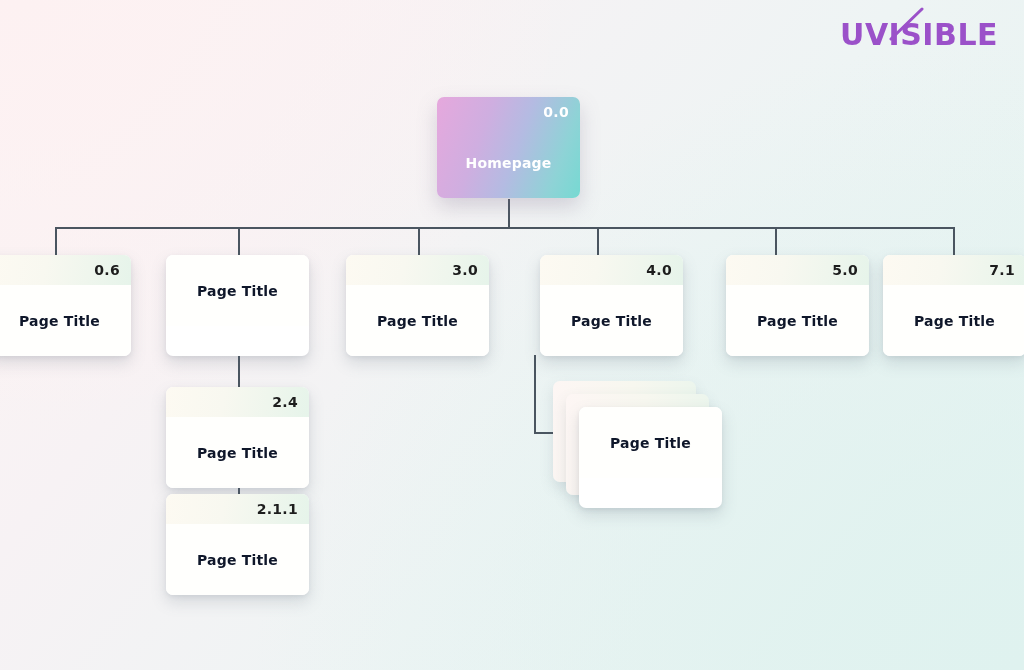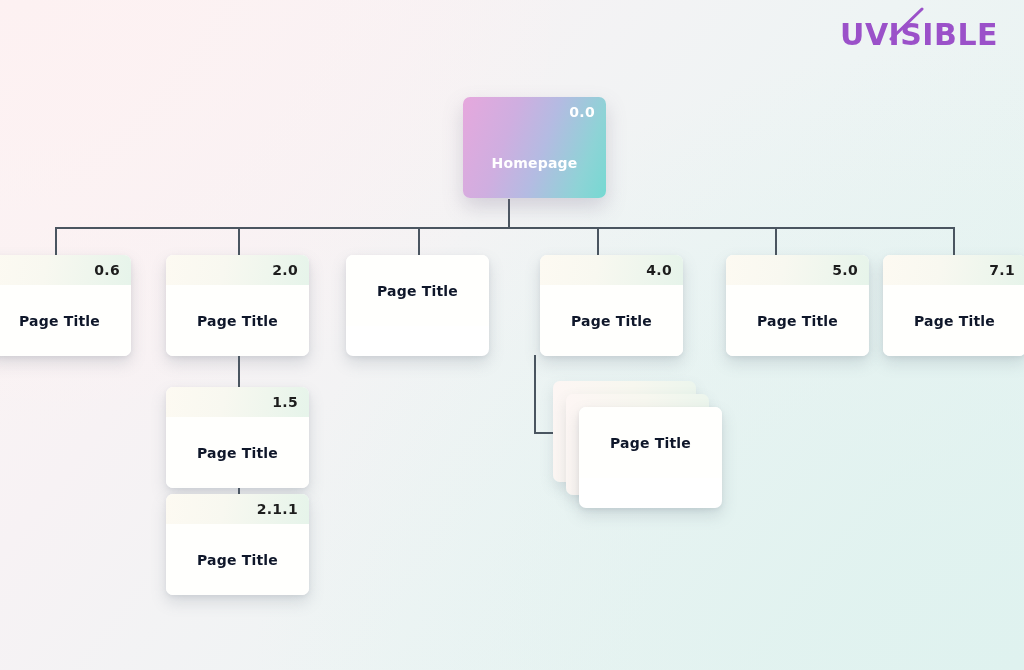--- a/index.html
+++ b/index.html
@@ -87,48 +87,48 @@
 <div class="conn v" style="left:597px;top:227px;height:29px;"></div>
 <div class="conn v" style="left:775px;top:227px;height:29px;"></div>
 <div class="conn v" style="left:953px;top:227px;height:29px;"></div>
 
 <div class="conn v" style="left:238px;top:355px;height:33px;"></div>
 <div class="conn v" style="left:238px;top:487px;height:33px;"></div>
 
 <div class="conn v" style="left:534px;top:355px;height:78px;"></div>
 <div class="conn h" style="left:534px;top:432px;width:36px;"></div>
 
-<div class="node root" style="left:437px;top:97px;margin-left:26px;">
+<div class="node root" style="left:437px;top:97px;">
   <div class="node-head">
     <span class="node-num">0.0</span>
   </div>
   <div class="node-body">
     <span class="node-title">Homepage</span>
   </div>
 </div>
 
 <div class="node" style="left:-12px;top:255px;">
   <div class="node-head">
     <span class="node-num">0.6</span>
   </div>
   <div class="node-body">
     <span class="node-title">Page Title</span>
   </div>
 </div>
 
 <div class="node" style="left:166px;top:255px;">
-  <div class="node-head">
-    <span class="node-num">2.0</span>
-  </div>
   <div class="node-body">
     <span class="node-title">Page Title</span>
   </div>
 </div>
 
 <div class="node" style="left:346px;top:255px;">
+  <div class="node-head">
+    <span class="node-num">3.0</span>
+  </div>
   <div class="node-body">
     <span class="node-title">Page Title</span>
   </div>
 </div>
 
 <div class="node" style="left:540px;top:255px;">
   <div class="node-head">
     <span class="node-num">4.0</span>
   </div>
   <div class="node-body">
@@ -149,21 +149,21 @@
   <div class="node-head">
     <span class="node-num">7.1</span>
   </div>
   <div class="node-body">
     <span class="node-title">Page Title</span>
   </div>
 </div>
 
 <div class="node" style="left:166px;top:387px;">
   <div class="node-head">
-    <span class="node-num">1.5</span>
+    <span class="node-num">2.4</span>
   </div>
   <div class="node-body">
     <span class="node-title">Page Title</span>
   </div>
 </div>
 
 <div class="node" style="left:166px;top:494px;">
   <div class="node-head">
     <span class="node-num">2.1.1</span>
   </div>

